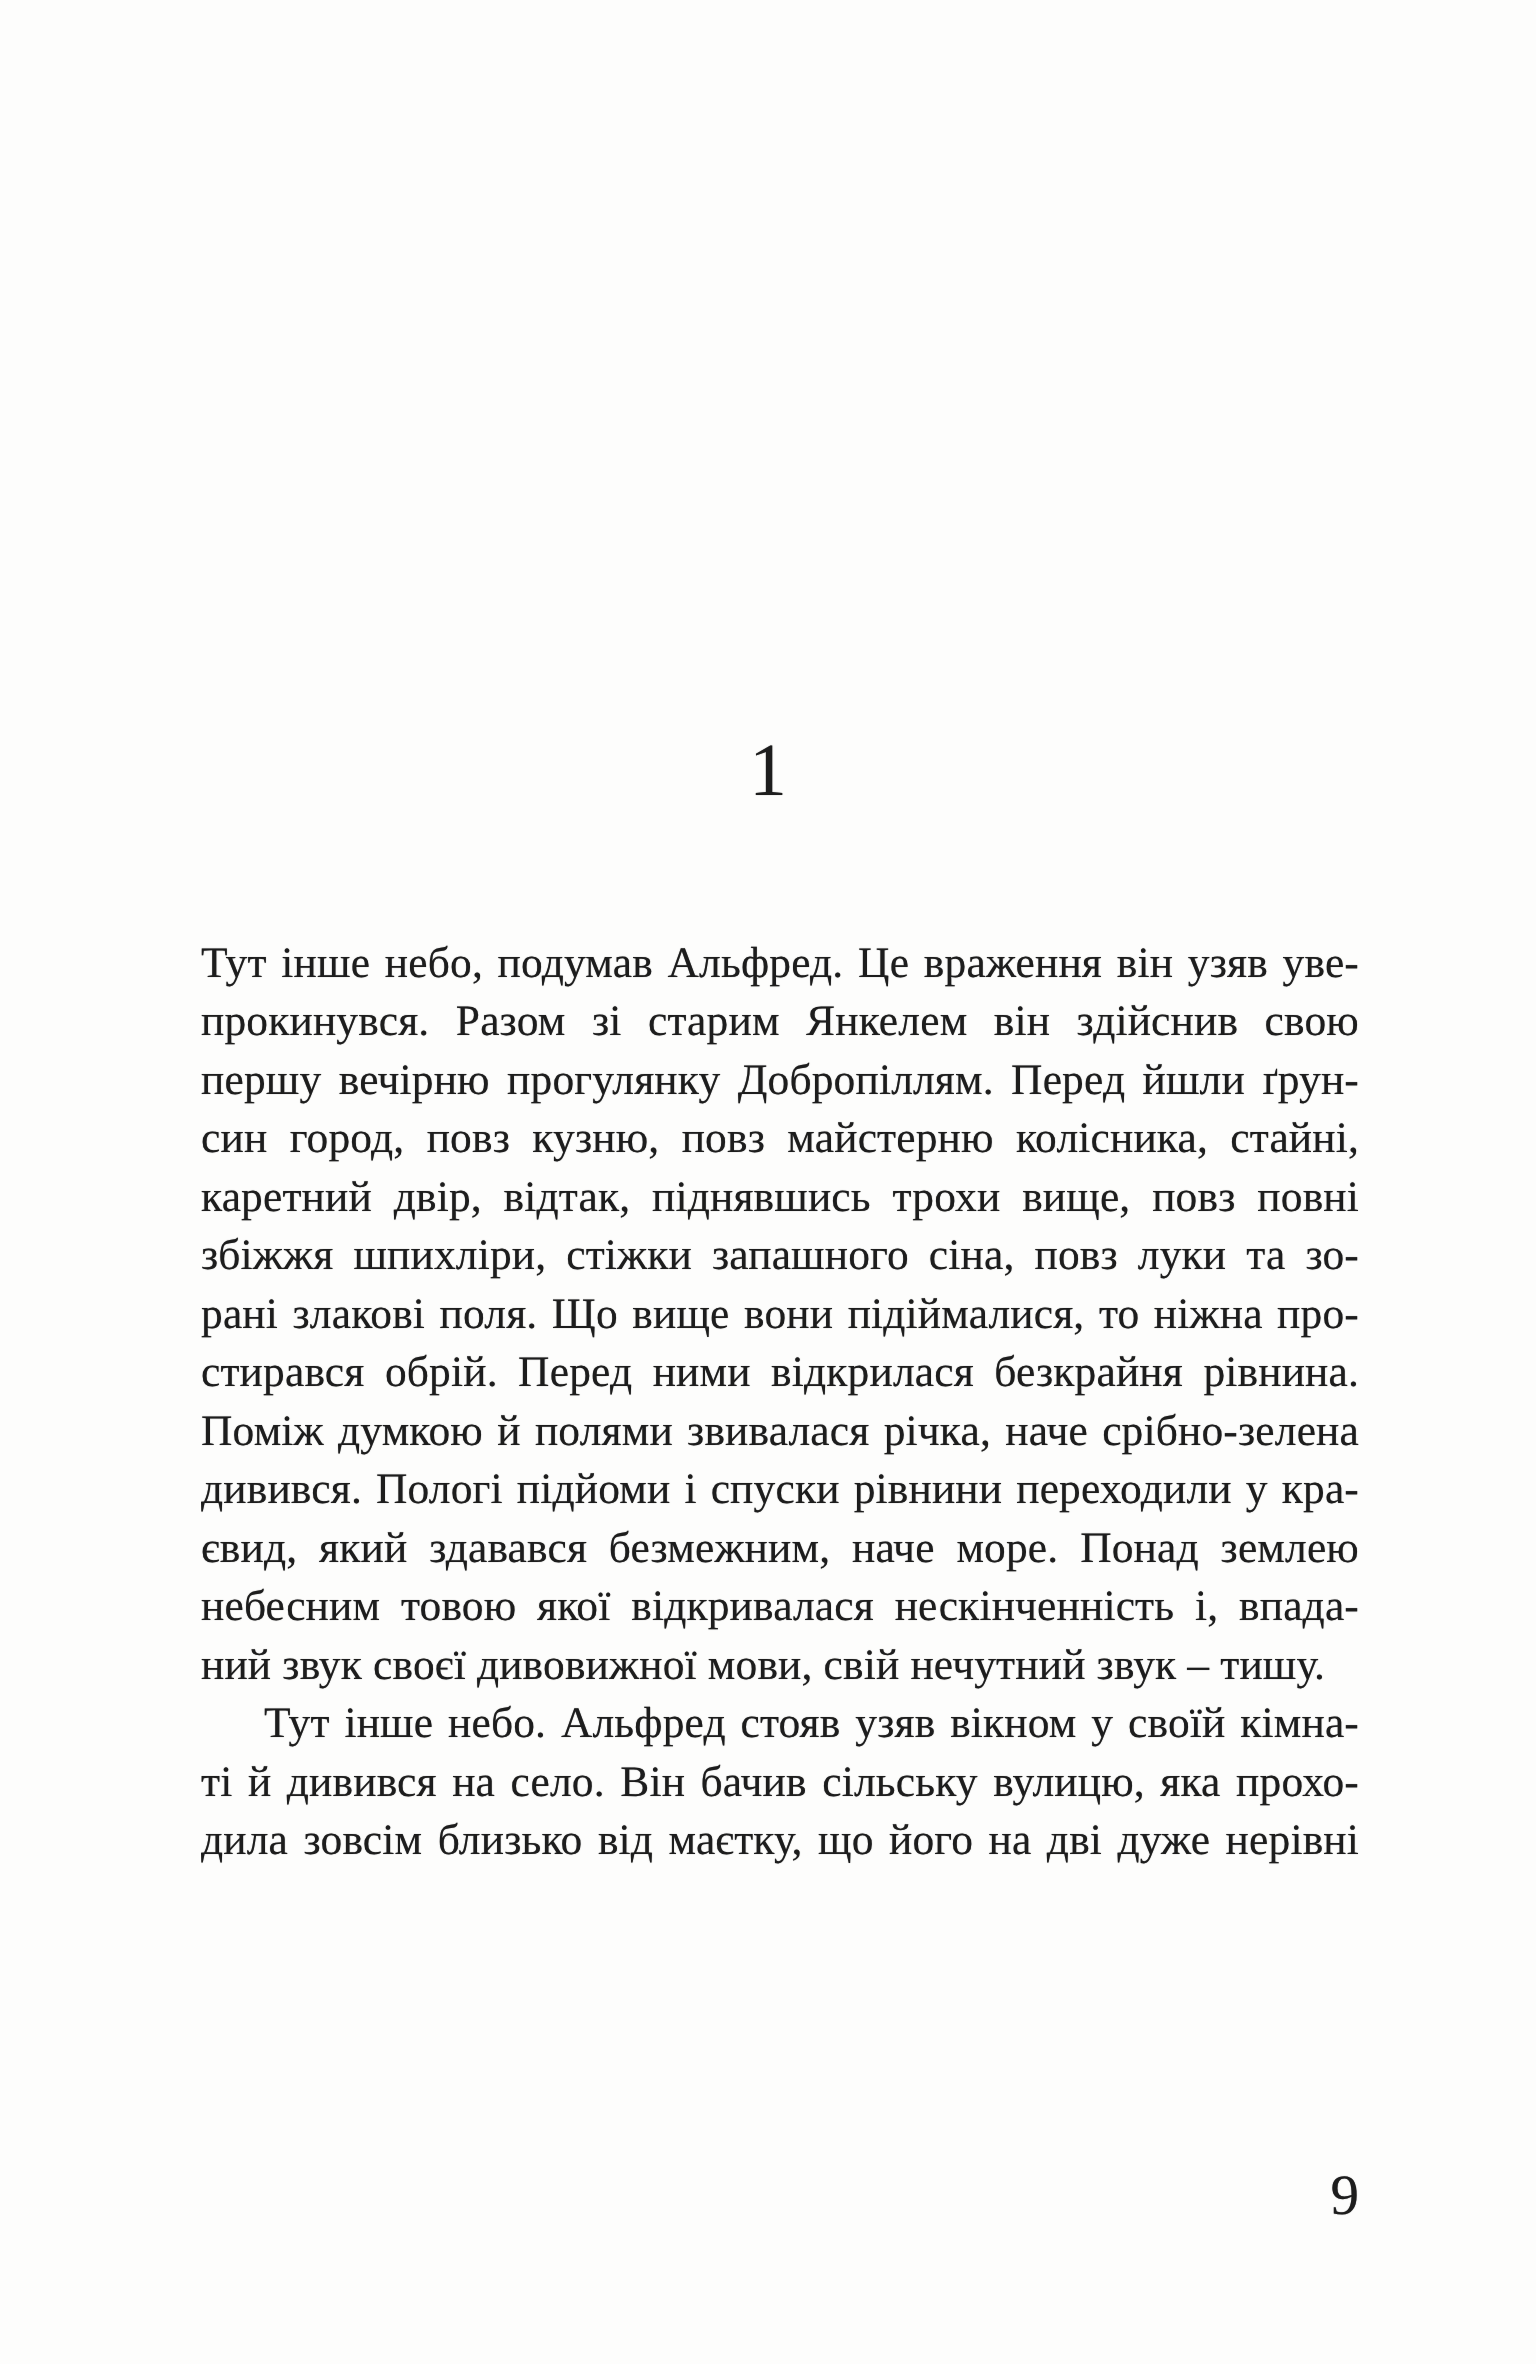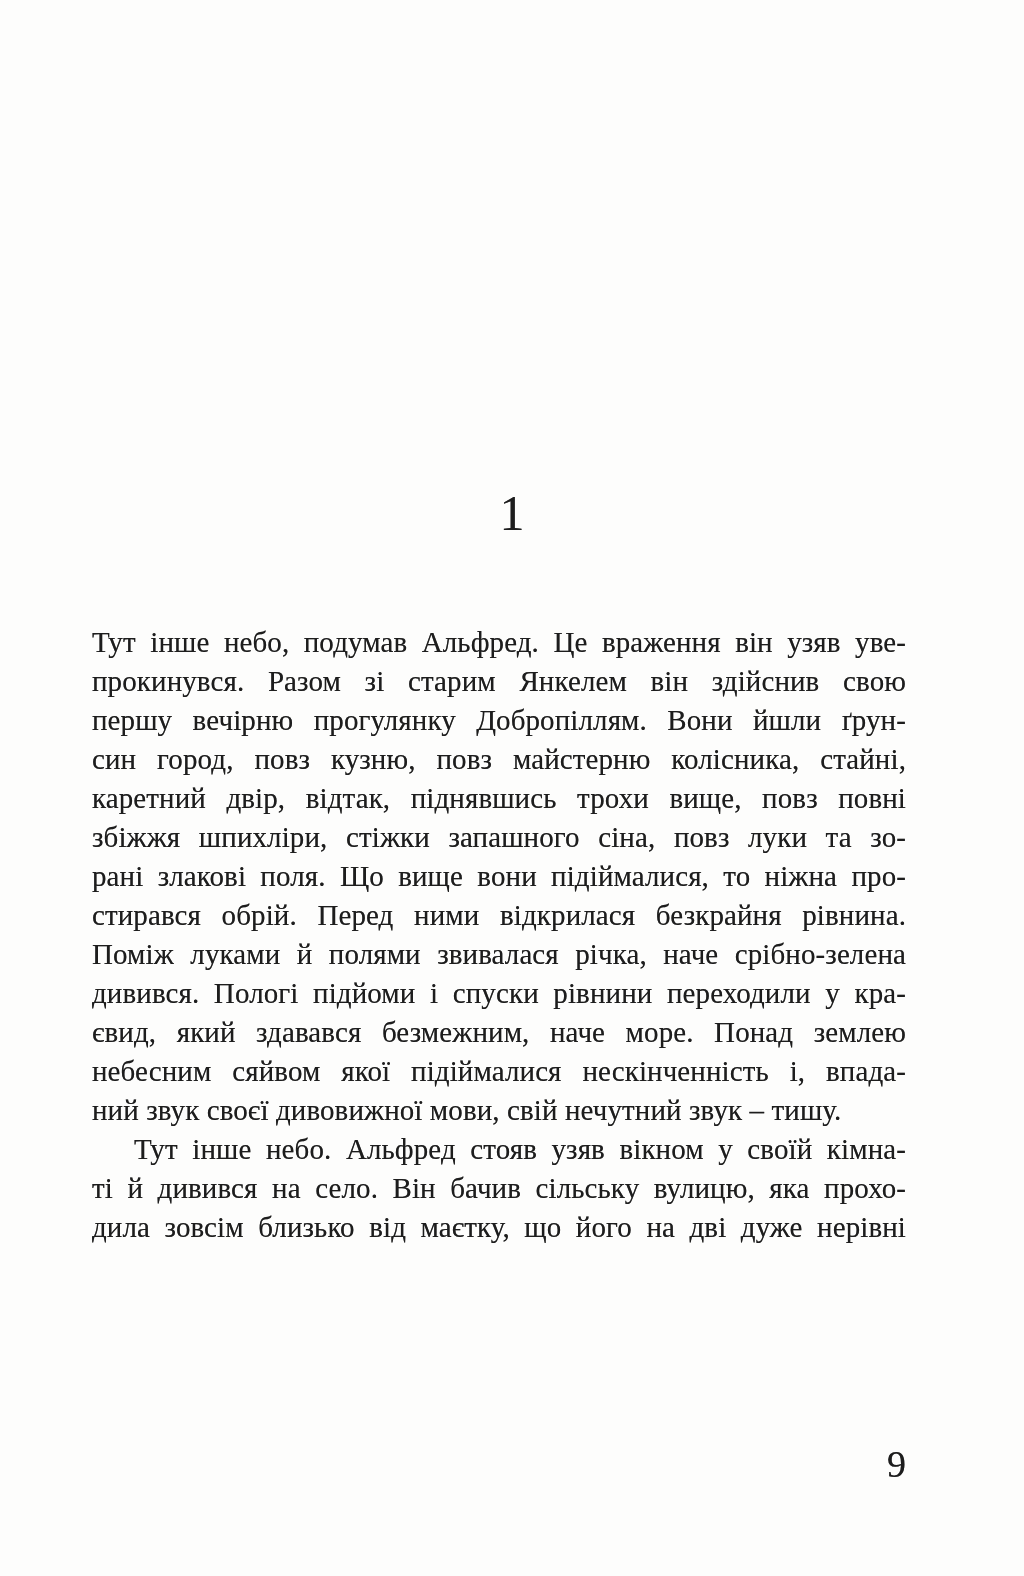--- a/index.html
+++ b/index.html
@@ -34,20 +34,21 @@
     font-size: 29px;
     line-height: 39px;
     letter-spacing: 0.1px;
     text-shadow: 0 0 0.6px rgba(20,20,20,0.6);
   }
   .line {
     height: 39px;
     overflow: hidden;
     text-align: left;
     white-space: nowrap;
+    margin-left: 42px;
   }
   .line.just {
     white-space: normal;
     text-align: justify;
     text-align-last: justify;
   }
   .line.indent {
     text-indent: 42px;
   }
   .page-number {
@@ -63,30 +64,30 @@
 </style>
 </head>
 <body style="background: rgb(253, 253, 252);">
 
 <div class="page" style="background: rgb(253, 253, 252); color: rgb(29, 29, 29);">
   <div class="chapter-number">1</div>
 
   <div class="body-text">
       <div class="line just">Тут інше небо, подумав Альфред. Це враження він узяв уве-</div>
       <div class="line just">прокинувся. Разом зі старим Янкелем він здійснив свою</div>
-      <div class="line just">першу вечірню прогулянку Добропіллям. Вони йшли ґрун-</div>
+      <div class="line just">першу вечірню прогулянку Добропіллям. Перед йшли ґрун-</div>
       <div class="line just">син город, повз кузню, повз майстерню колісника, стайні,</div>
       <div class="line just">каретний двір, відтак, піднявшись трохи вище, повз повні</div>
       <div class="line just">збіжжя шпихліри, стіжки запашного сіна, повз луки та зо-</div>
       <div class="line just">рані злакові поля. Що вище вони підіймалися, то ніжна про-</div>
       <div class="line just">стирався обрій. Перед ними відкрилася безкрайня рівнина.</div>
-      <div class="line just">Поміж луками й полями звивалася річка, наче срібно-зелена</div>
+      <div class="line just">Поміж думкою й полями звивалася річка, наче срібно-зелена</div>
       <div class="line just">дивився. Пологі підйоми і спуски рівнини переходили у кра-</div>
       <div class="line just">євид, який здавався безмежним, наче море. Понад землею</div>
-      <div class="line just">небесним сяйвом якої підіймалися нескінченність і, впада-</div>
+      <div class="line just">небесним товою якої відкривалася нескінченність і, впада-</div>
       <div class="line">ний звук своєї дивовижної мови, свій нечутний звук – тишу.</div>
       <div class="line just indent">Тут інше небо. Альфред стояв узяв вікном у своїй кімна-</div>
       <div class="line just">ті й дивився на село. Він бачив сільську вулицю, яка прохо-</div>
       <div class="line just">дила зовсім близько від маєтку, що його на дві дуже нерівні</div>
     </div>
 
   <div class="page-number">9</div>
 </div>
 
 </body></html>

